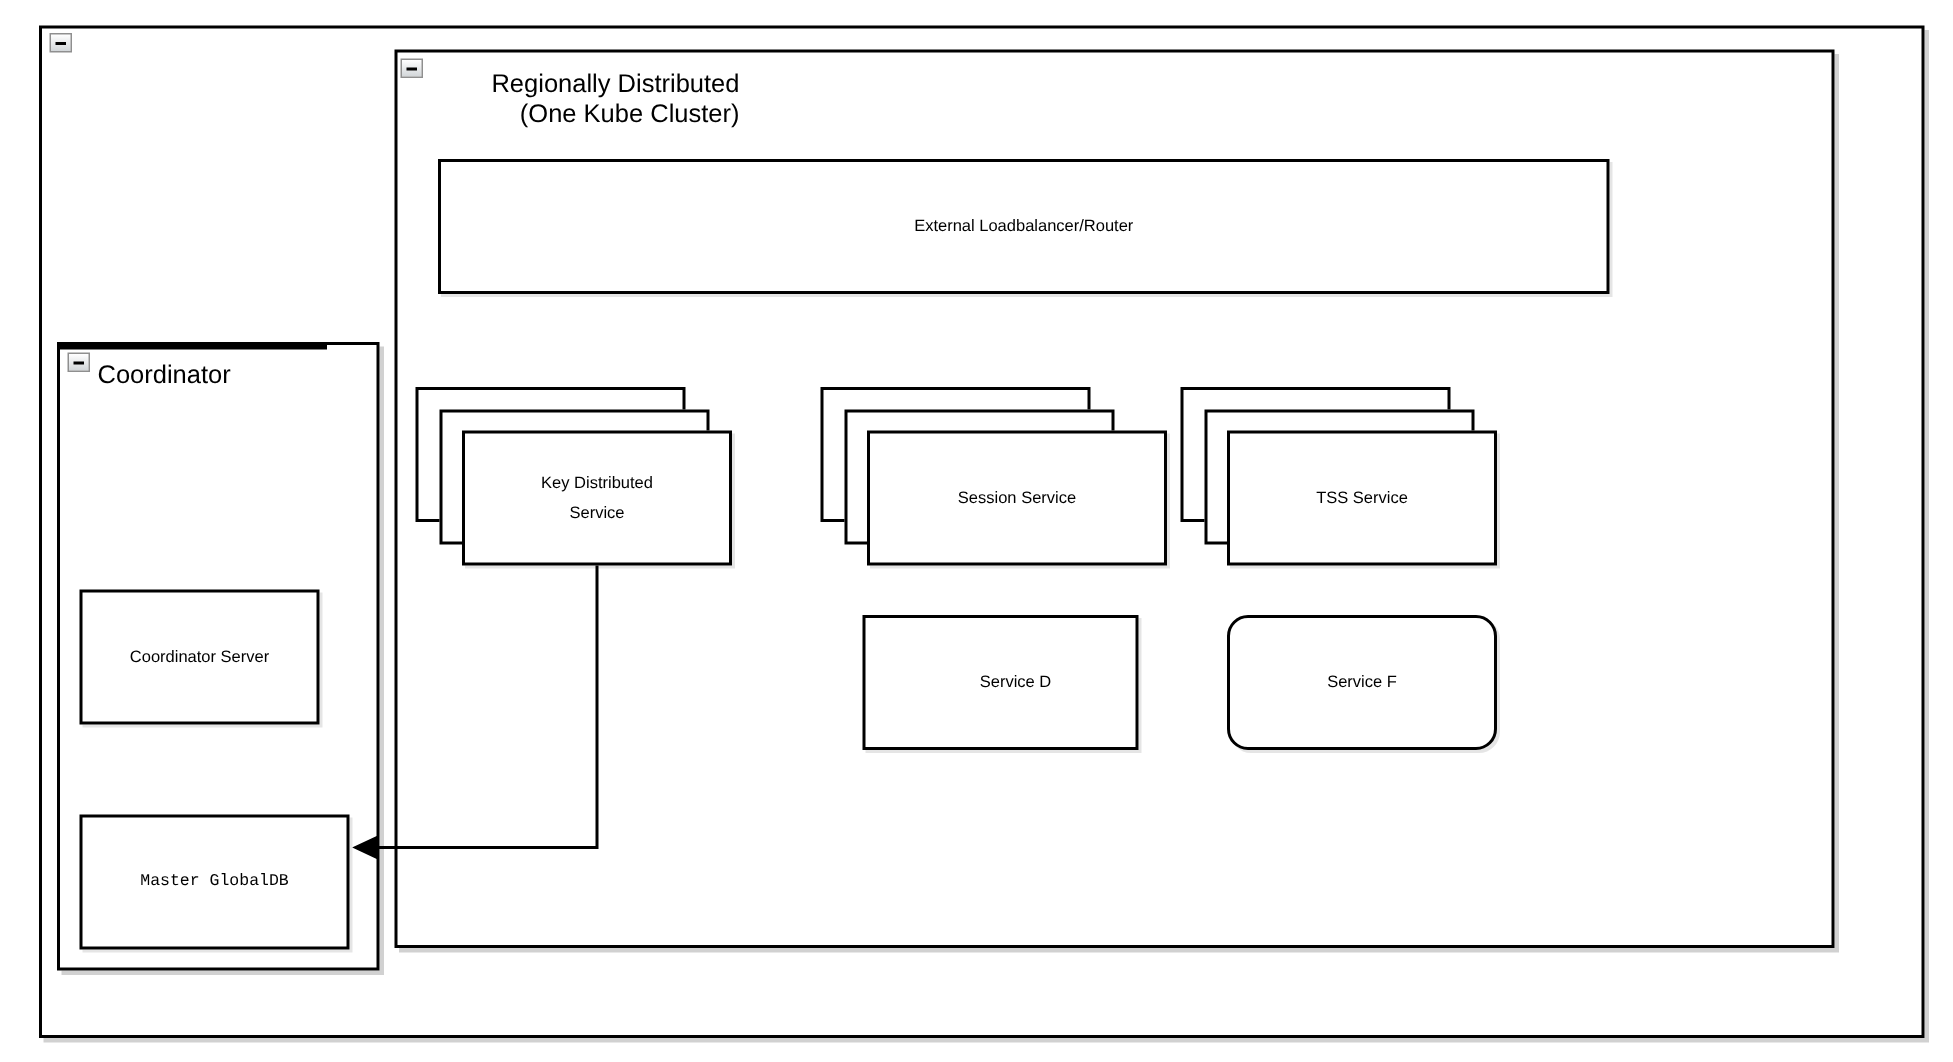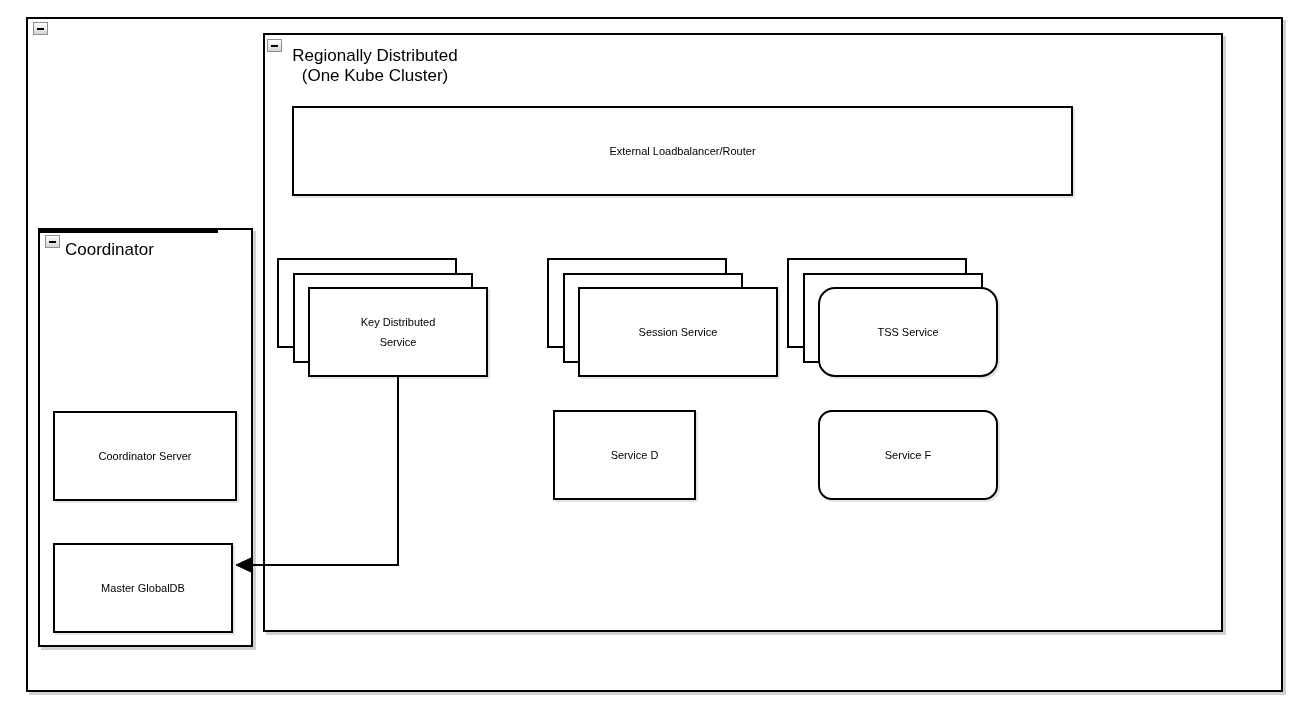--- a/index.html
+++ b/index.html
@@ -98,21 +98,21 @@
       <span class="minus"></span>
     </button>
 
 
     <div class="container cshadow" style="left:235px; top:14px; width:960px; height:599px;">
 
       <button class="collapse-btn" style="left:2px; top:4px;">
         <span class="minus"></span>
       </button>
 
-      <div class="ctitle center" style="left:10px; top:11px; width:200px;">Regionally Distributed
+      <div class="ctitle center" style="left:28px; top:11px; width:200px;text-align:right;">Regionally Distributed
 (One Kube Cluster)</div>
 
       <div class="node" style="left:27px; top:71px; width:781px; height:90px;">
         <span>External Loadbalancer/Router</span>
       </div>
 
       <div>
         <div class="stack-layer" style="left:12px; top:223px;"></div>
         <div class="stack-layer" style="left:28px; top:238px;"></div>
         <div class="node" style="left:43px; top:252px; width:180px; height:90px;">
@@ -125,48 +125,48 @@
         <div class="stack-layer" style="left:282px; top:223px;"></div>
         <div class="stack-layer" style="left:298px; top:238px;"></div>
         <div class="node" style="left:313px; top:252px; width:200px; height:90px;">
           <span>Session Service</span>
         </div>
       </div>
 
       <div>
         <div class="stack-layer" style="left:522px; top:223px;"></div>
         <div class="stack-layer" style="left:538px; top:238px;"></div>
-        <div class="node" style="left:553px; top:252px; width:180px; height:90px;border-radius:17px;">
+        <div class="node" style="left:553px; top:252px; width:180px; height:90px;">
           <span>TSS Service</span>
         </div>
       </div>
 
-      <div class="node" style="left:288px; top:375px; width:143px; height:90px;padding-left:20px;">
+      <div class="node" style="left:310px; top:375px; width:184px; height:90px;padding-left:20px;">
         <span>Service D</span>
       </div>
 
       <div class="node" style="left:553px; top:375px; width:180px; height:90px;border-radius:14px;">
         <span>Service F</span>
       </div>
     </div>
 
     <div class="container cshadow coordinator-box" style="left:10px; top:209px; width:215px; height:419px;">
 
       <button class="collapse-btn" style="left:5px; top:5px;">
         <span class="minus"></span>
       </button>
 
       <div class="ctitle" style="left:25px; top:10px;">Coordinator</div>
 
 
-      <div class="node" style="left:13px; top:163px; width:184px; height:90px;margin-top:18px;">
+      <div class="node" style="left:13px; top:163px; width:160px; height:90px;">
         <span>Coordinator Server</span>
       </div>
 
-      <div class="node" style="left:13px; top:313px; width:180px; height:90px;">
+      <div class="node" style="left:13px; top:313px; width:180px; height:90px;font-family:Liberation Mono, monospace;">
         <span>Master GlobalDB</span>
       </div>
     </div>
   </div>
 
   <svg class="connectors" width="1302" height="708" viewBox="0 0 1302 708">
     <path d="M 398 377 L 398 565 L 250 565" fill="none" stroke="#000000" stroke-width="2"></path>
     <polygon points="236,565 251,558 251,572" fill="#000000" stroke="#000000"></polygon>
   </svg>
 

